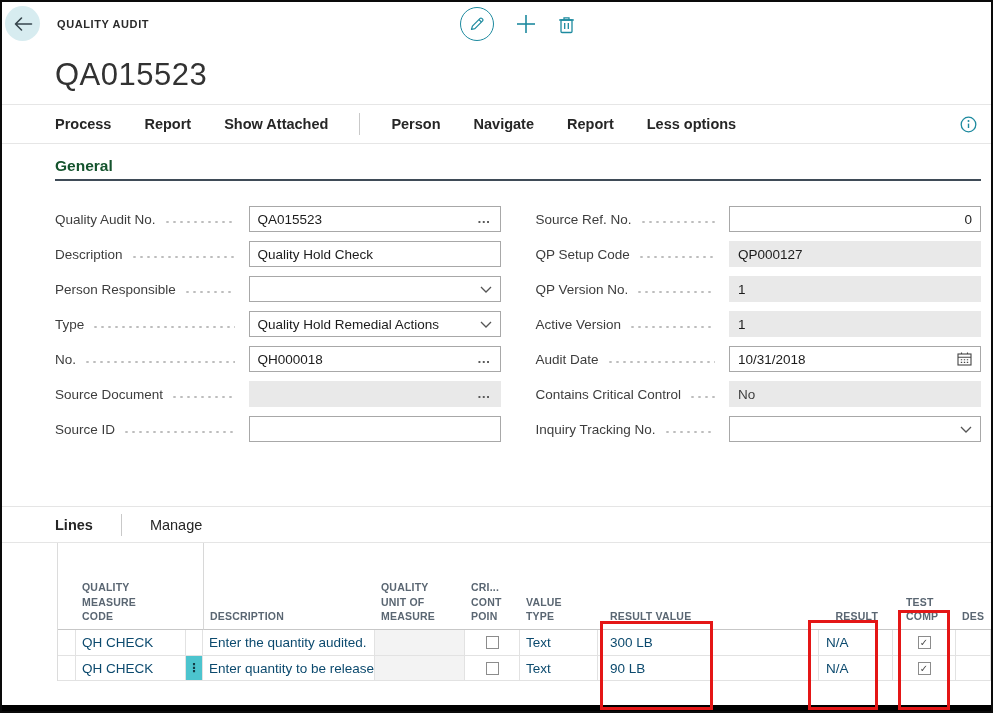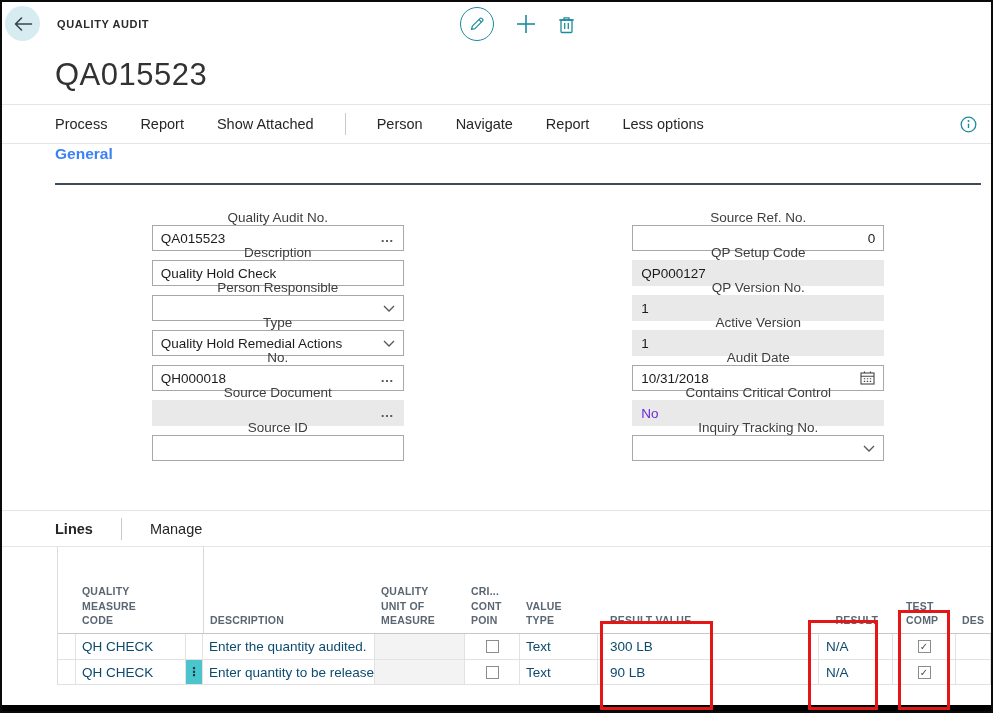--- a/index.html
+++ b/index.html
@@ -16,41 +16,41 @@
   .caption{margin-left:55px;font-size:11px;font-weight:700;letter-spacing:.6px;color:#2a2a2a;}
   .top-actions{position:absolute;left:458px;top:4px;height:36px;display:flex;align-items:center;gap:21px;}
   .circle-btn{width:34px;height:34px;border:1.6px solid #1d8a9f;border-radius:50%;
     display:flex;align-items:center;justify-content:center;cursor:pointer;}
   .icon-btn{display:flex;align-items:center;justify-content:center;cursor:pointer;}
   
   .titlebar{height:59px;display:flex;align-items:center;padding-left:53px;border-bottom:1px solid #e6e6e6;}
   .page-title{font-size:31px;font-weight:400;letter-spacing:.5px;color:#323232;margin:0;}
   
   .ribbon{height:39px;border-bottom:1px solid #e6e6e6;display:flex;align-items:center;
-    padding:0 14px 0 53px;justify-content:space-between;}
+    padding:0 14px 0 53px;justify-content:space-between;font-weight:bold;}
   .ribbon-items{display:flex;align-items:center;gap:33px;font-size:14.5px;color:#262626;}
   .ritem{cursor:pointer;white-space:nowrap;}
   .rsep{width:1px;height:22px;background:#c9c9c9;margin:0 -2px;}
   
   .section{padding:0 10px 0 53px;}
-  .sec-heading{margin-top:0;font-size:15.5px;line-height:19px;font-weight:700;color:#3b82f6;
-    padding-bottom:20px;border-bottom:2px solid #3f4b57;cursor:pointer;}
+  .sec-heading{margin-top:12px;font-size:15.5px;line-height:19px;font-weight:700;color:#14532d;
+    padding-bottom:4px;border-bottom:2px solid #3f4b57;cursor:pointer;}
   .fields{display:flex;gap:35px;margin-top:25px;}
   .fcol{flex:1;}
-  .frow{display:flex;align-items:center;height:26px;margin-bottom:9px;flex-direction:column;}
+  .frow{display:flex;align-items:center;height:26px;margin-bottom:9px;}
   .flabel{font-size:13.5px;color:#3d3d3d;white-space:nowrap;}
   .leader{flex:1;height:26px;margin:0 14px 0 8px;
     background-image:radial-gradient(circle,#bdbdbd 1px,transparent 1.4px);
     background-size:7px 4px;background-position:0 62%;background-repeat:repeat-x;}
   .fctrl{width:252px;height:26px;border:1px solid #a8a8a8;background:#fff;display:flex;
     align-items:center;justify-content:space-between;padding:0 8px;font-size:13.5px;color:#1c1c1c;flex:0 0 auto;}
   .fctrl.disabled{background:#e9e9e9;border-color:#e9e9e9;}
   .fctrl .fval{white-space:nowrap;overflow:hidden;}
   .fctrl.alignright{justify-content:flex-end;}
-  .fctrl .teal{color:#6d28d9;}
+  .fctrl .teal{color:#404040;}
   .assist{color:#5a5a5a;font-weight:700;letter-spacing:1px;line-height:10px;}
   
   .lines-tabs{margin-top:55px;border-top:1px solid #e5e5e5;height:36px;display:flex;
     align-items:center;padding-left:53px;gap:28px;}
   .ltab{font-size:14.5px;color:#262626;cursor:pointer;}
   .ltab.active{font-weight:700;}
   .lsep{width:1px;height:22px;background:#c9c9c9;}
   .lines-table{border-top:1px solid #e5e5e5;}
   .grid{margin-left:55px;border-left:1px solid #dcdcdc;overflow:hidden;
     display:grid;grid-template-columns:18px 110px 17px 172px 90px 55px 78px 221px 74px 63px 1fr;}

